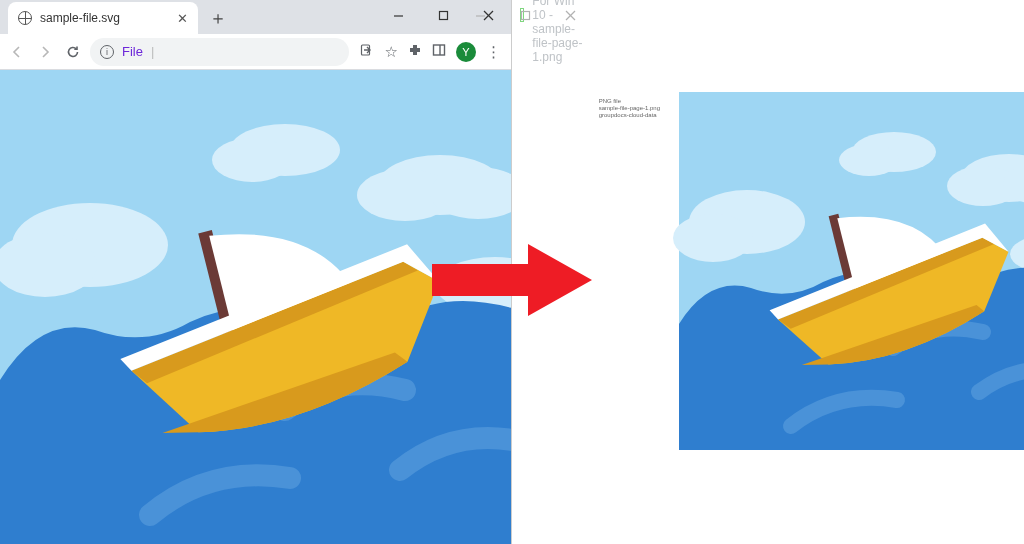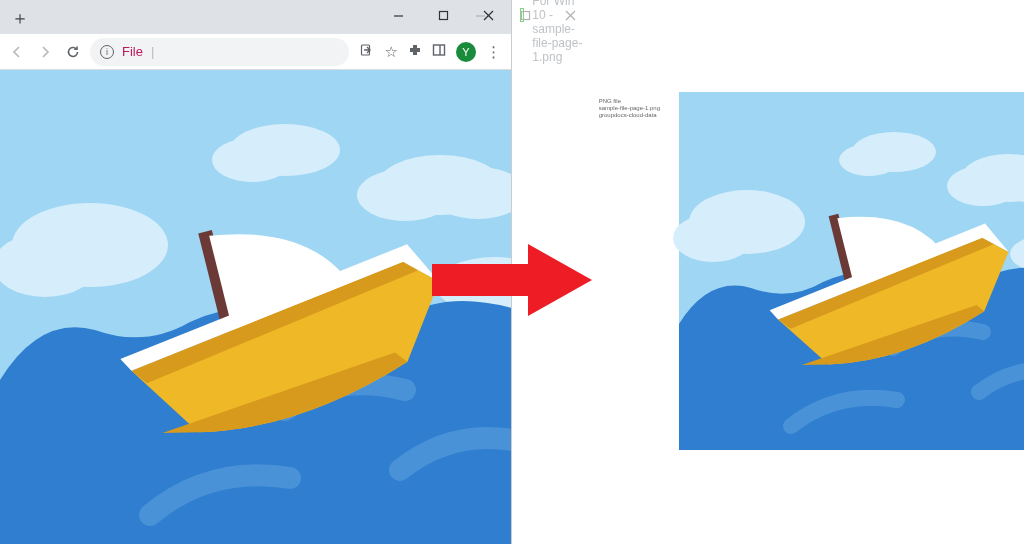--- a/index.html
+++ b/index.html
@@ -38,21 +38,21 @@
       height: 36px; background: #fff; border-bottom: 1px solid #dadce0;
       display: flex; align-items: center; padding: 0 6px; gap: 6px;
     }
     .nav-icon { width: 22px; height: 22px; display: flex; align-items: center; justify-content: center; color: #5f6368; border-radius: 50%; }
     .nav-icon.disabled { color: #b7b7b7; }
     .addr-field {
       flex: 1; height: 28px; background: #f1f3f4; border-radius: 14px;
       display: flex; align-items: center; padding: 0 10px; gap: 8px; font-size: 13px; color: #202124;
     }
     .info-icon { width: 14px; height: 14px; border: 1.2px solid #5f6368; border-radius: 50%; display: flex; align-items: center; justify-content: center; font-size: 9px; color:#5f6368; }
-    .file-pill { color: #be185d; }
+    .file-pill { color: #6d28d9; }
     .file-sep  { color: #bbb; }
     .ext-row { display: flex; align-items: center; gap: 10px; padding: 0 4px; }
     .ext-ic { font-size: 15px; color: #5f6368; }
     .y-badge { width: 20px; height: 20px; border-radius: 50%; background: #1a8b3a; color:#fff; font-size: 11px; display: flex; align-items: center; justify-content: center; }
 
     .chrome-viewport { flex: 1; overflow: hidden; }
 
     
     .viewer {
       width: 512px; height: 544px; display: flex; background: #fff;
@@ -81,20 +81,25 @@
     }
 
     
     .scene-svg { display: block; }
   </style>
 </head>
 <body>
 
 <div class="chrome">
   <div class="chrome-titlebar">
+    <div class="chrome-tab">
+      <span class="globe"></span>
+      <span>sample-file.svg</span>
+      <span class="tab-x">✕</span>
+    </div>
     <div class="tab-plus">＋</div>
     <div class="win-controls">
       <div class="win-btn">
         <svg width="11" height="11">
             <line x1="1" y1="6" x2="10" y2="6" stroke-width="1.2"></line>
           </svg>
       </div>
       <div class="win-btn">
         <svg width="11" height="11">
             <rect x="1.5" y="1.5" width="8" height="8" fill="none" stroke-width="1.2"></rect>

